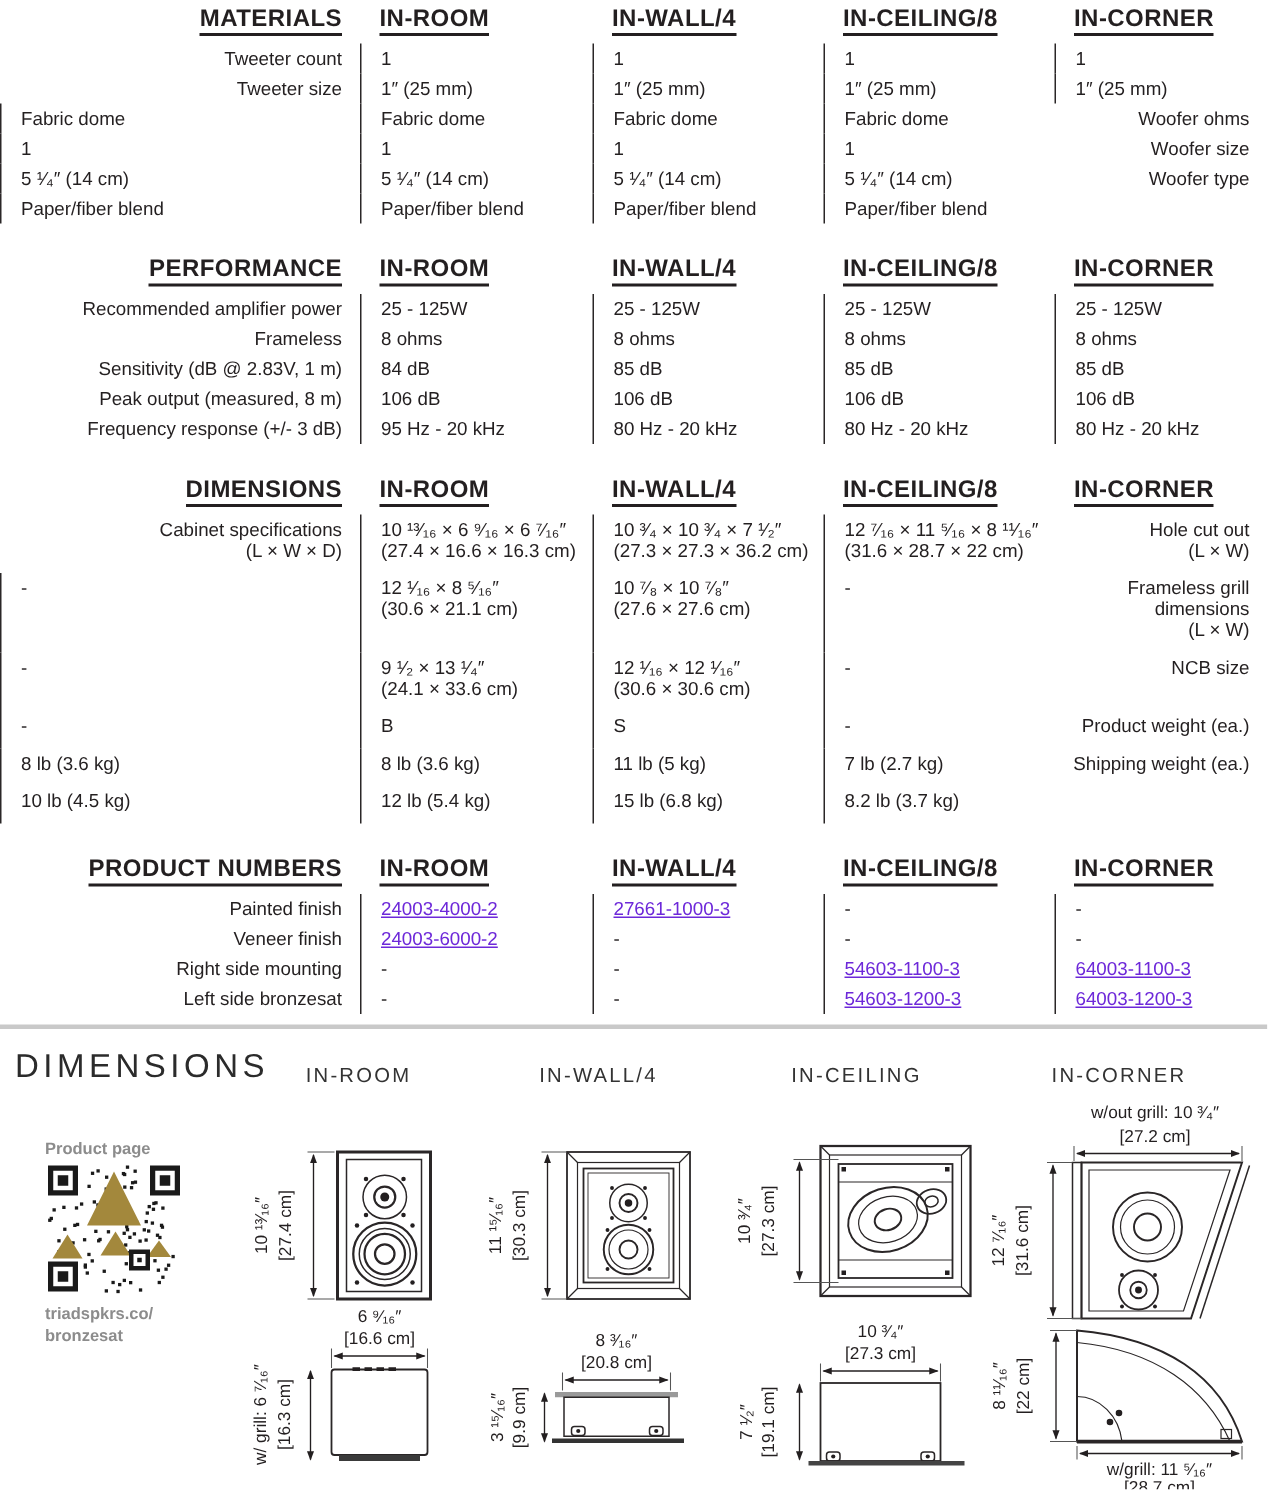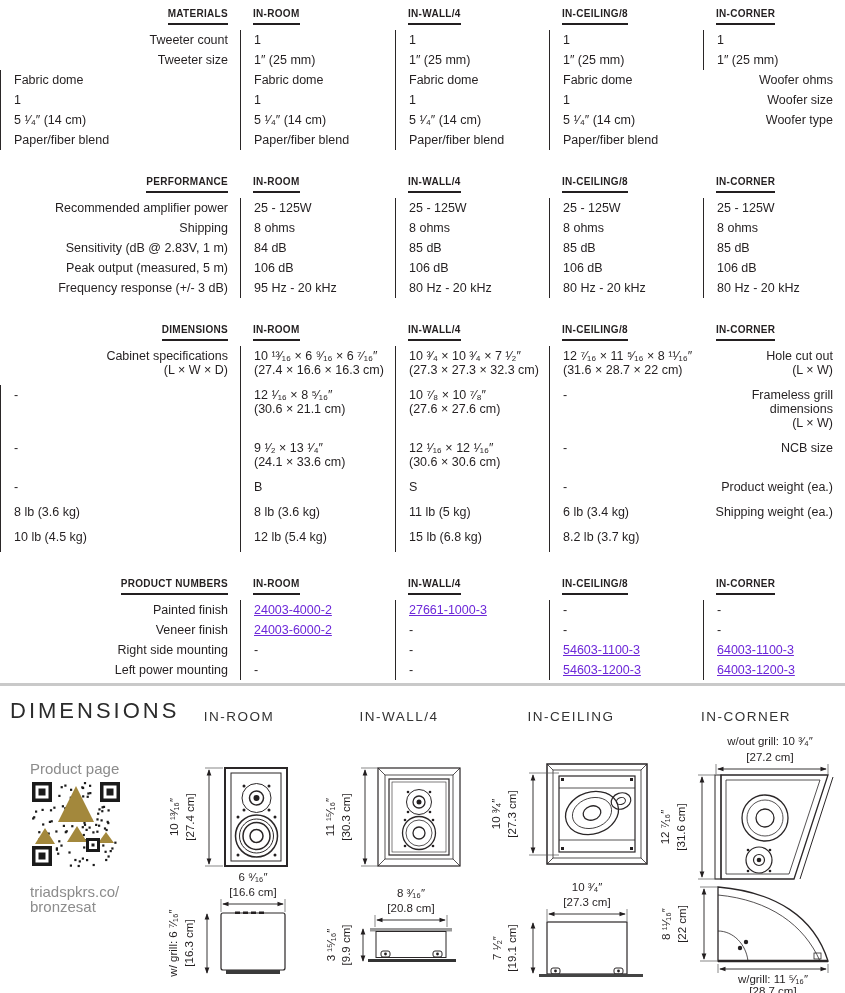--- a/index.html
+++ b/index.html
@@ -8,33 +8,33 @@
 
   
   .tables-wrap { padding-top:6px; }
   .spec-table { display:grid; grid-template-columns:240px 155px 154px 154px 142px; }
   .spec-table + .spec-table { margin-top:24px; }
   .cell { font-size:12.5px; line-height:14px; white-space:pre-line; }
   .label-cell { text-align:right; padding:3px 12px 3px 0; }
   .val-cell { border-left:1px solid #2a2627; padding:3px 4px 3px 13px; }
   .head-cell { border:none !important; padding-top:0; padding-bottom:5px; }
   .val-head { padding-left:13px; }
-  .col-head { display:inline-block; font-weight:bold; font-size:10px; letter-spacing:.3px;
+  .col-head { display:inline-block; font-weight:bold; font-size:16px; letter-spacing:.3px;
               border-bottom:2px solid #231f20; padding-bottom:2px; }
   .dims-table .cell { padding-bottom:8px; }
   .dims-table .head-cell { padding-bottom:5px; }
   .pn-link { color:#6d28d9; text-decoration:underline; cursor:pointer; }
 
   
   .dims-section { position:absolute; left:0; top:683px; width:845px; height:310px;
                   border-top:3px solid #c9c9c9; }
   .dims-title { position:absolute; left:10px; top:12px; font-size:22px; letter-spacing:3px; color:#2b2b2b; }
-  .qr-block { position:absolute; left:30px; top:74px; width:125px; color:#8c8c8c; font-size:15px; }
+  .qr-block { position:absolute; left:30px; top:74px; width:125px; color:#8c8c8c; font-size:11px;font-weight:bold; }
   .qr-label { margin-bottom:3px; }
-  .qr-caption { margin-top:11px; line-height:15px; }
+  .qr-caption { margin-top:1px; line-height:15px; }
   .diag-col { position:absolute; top:23px; height:287px; }
   #dcol0 { left:163px; width:152px; }
   #dcol1 { left:323px; width:152px; }
   #dcol2 { left:487px; width:168px; }
   #dcol3 { left:648px; width:196px; }
   .diag-head { text-align:center; font-size:13.5px; letter-spacing:1.5px; color:#333; }
   .diag { position:absolute; left:0; }
   svg .ln { stroke:#2a2627; fill:none; }
   svg .dim { stroke:#231f20; stroke-width:.9; fill:none;
              marker-start:url(#arr); marker-end:url(#arr); }
@@ -87,31 +87,31 @@
         <div class="cell head-cell label-cell"><span class="col-head">PERFORMANCE</span></div>
         <div class="cell head-cell val-head"><span class="col-head">IN-ROOM</span></div>
         <div class="cell head-cell val-head"><span class="col-head">IN-WALL/4</span></div>
         <div class="cell head-cell val-head"><span class="col-head">IN-CEILING/8</span></div>
         <div class="cell head-cell val-head"><span class="col-head">IN-CORNER</span></div>
         <div class="cell label-cell">Recommended amplifier power</div>
         <div class="cell val-cell">25 - 125W</div>
         <div class="cell val-cell">25 - 125W</div>
         <div class="cell val-cell">25 - 125W</div>
         <div class="cell val-cell">25 - 125W</div>
-        <div class="cell label-cell">Shipping</div>
+        <div class="cell label-cell">Frameless</div>
         <div class="cell val-cell">8 ohms</div>
         <div class="cell val-cell">8 ohms</div>
         <div class="cell val-cell">8 ohms</div>
         <div class="cell val-cell">8 ohms</div>
         <div class="cell label-cell">Sensitivity (dB @ 2.83V, 1 m)</div>
         <div class="cell val-cell">84 dB</div>
         <div class="cell val-cell">85 dB</div>
         <div class="cell val-cell">85 dB</div>
         <div class="cell val-cell">85 dB</div>
-        <div class="cell label-cell">Peak output (measured, 5 m)</div>
+        <div class="cell label-cell">Peak output (measured, 8 m)</div>
         <div class="cell val-cell">106 dB</div>
         <div class="cell val-cell">106 dB</div>
         <div class="cell val-cell">106 dB</div>
         <div class="cell val-cell">106 dB</div>
         <div class="cell label-cell">Frequency response  (+/- 3 dB)</div>
         <div class="cell val-cell">95 Hz - 20 kHz</div>
         <div class="cell val-cell">80 Hz - 20 kHz</div>
         <div class="cell val-cell">80 Hz - 20 kHz</div>
         <div class="cell val-cell">80 Hz - 20 kHz</div>
       </section>
@@ -119,21 +119,21 @@
         <div class="cell head-cell label-cell"><span class="col-head">DIMENSIONS</span></div>
         <div class="cell head-cell val-head"><span class="col-head">IN-ROOM</span></div>
         <div class="cell head-cell val-head"><span class="col-head">IN-WALL/4</span></div>
         <div class="cell head-cell val-head"><span class="col-head">IN-CEILING/8</span></div>
         <div class="cell head-cell val-head"><span class="col-head">IN-CORNER</span></div>
         <div class="cell label-cell">Cabinet specifications
 (L × W × D)</div>
         <div class="cell val-cell">10 ¹³⁄₁₆ × 6 ⁹⁄₁₆ × 6 ⁷⁄₁₆″
 (27.4 × 16.6 × 16.3 cm)</div>
         <div class="cell val-cell">10 ³⁄₄ × 10 ³⁄₄ × 7 ¹⁄₂″
-(27.3 × 27.3 × 32.3 cm)</div>
+(27.3 × 27.3 × 36.2 cm)</div>
         <div class="cell val-cell">12 ⁷⁄₁₆ × 11 ⁵⁄₁₆ × 8 ¹¹⁄₁₆″
 (31.6 × 28.7 × 22 cm)</div>
         <div class="cell label-cell">Hole cut out
 (L × W)</div>
         <div class="cell val-cell">-</div>
         <div class="cell val-cell">12 ¹⁄₁₆ × 8 ⁵⁄₁₆″
 (30.6 × 21.1 cm)</div>
         <div class="cell val-cell">10 ⁷⁄₈ × 10 ⁷⁄₈″
 (27.6 × 27.6 cm)</div>
         <div class="cell val-cell">-</div>
@@ -147,21 +147,21 @@
         <div class="cell val-cell">-</div>
         <div class="cell label-cell">NCB size</div>
         <div class="cell val-cell">-</div>
         <div class="cell val-cell">B</div>
         <div class="cell val-cell">S</div>
         <div class="cell val-cell">-</div>
         <div class="cell label-cell">Product weight (ea.)</div>
         <div class="cell val-cell">8 lb (3.6 kg)</div>
         <div class="cell val-cell">8 lb (3.6 kg)</div>
         <div class="cell val-cell">11 lb (5 kg)</div>
-        <div class="cell val-cell">6 lb (3.4 kg)</div>
+        <div class="cell val-cell">7 lb (2.7 kg)</div>
         <div class="cell label-cell">Shipping weight (ea.)</div>
         <div class="cell val-cell">10 lb (4.5 kg)</div>
         <div class="cell val-cell">12 lb (5.4 kg)</div>
         <div class="cell val-cell">15 lb (6.8 kg)</div>
         <div class="cell val-cell">8.2 lb (3.7 kg)</div>
       </section>
     <section class="spec-table">
         <div class="cell head-cell label-cell"><span class="col-head">PRODUCT NUMBERS</span></div>
         <div class="cell head-cell val-head"><span class="col-head">IN-ROOM</span></div>
         <div class="cell head-cell val-head"><span class="col-head">IN-WALL/4</span></div>
@@ -175,21 +175,21 @@
         <div class="cell label-cell">Veneer finish</div>
         <div class="cell val-cell"><span class="pn-link">24003-6000-2</span></div>
         <div class="cell val-cell">-</div>
         <div class="cell val-cell">-</div>
         <div class="cell val-cell">-</div>
         <div class="cell label-cell">Right side mounting</div>
         <div class="cell val-cell">-</div>
         <div class="cell val-cell">-</div>
         <div class="cell val-cell"><span class="pn-link">54603-1100-3</span></div>
         <div class="cell val-cell"><span class="pn-link">64003-1100-3</span></div>
-        <div class="cell label-cell">Left power mounting</div>
+        <div class="cell label-cell">Left side bronzesat</div>
         <div class="cell val-cell">-</div>
         <div class="cell val-cell">-</div>
         <div class="cell val-cell"><span class="pn-link">54603-1200-3</span></div>
         <div class="cell val-cell"><span class="pn-link">64003-1200-3</span></div>
       </section>
   </main>
 
   <footer class="dims-section">
     <div class="dims-title">DIMENSIONS</div>
 

